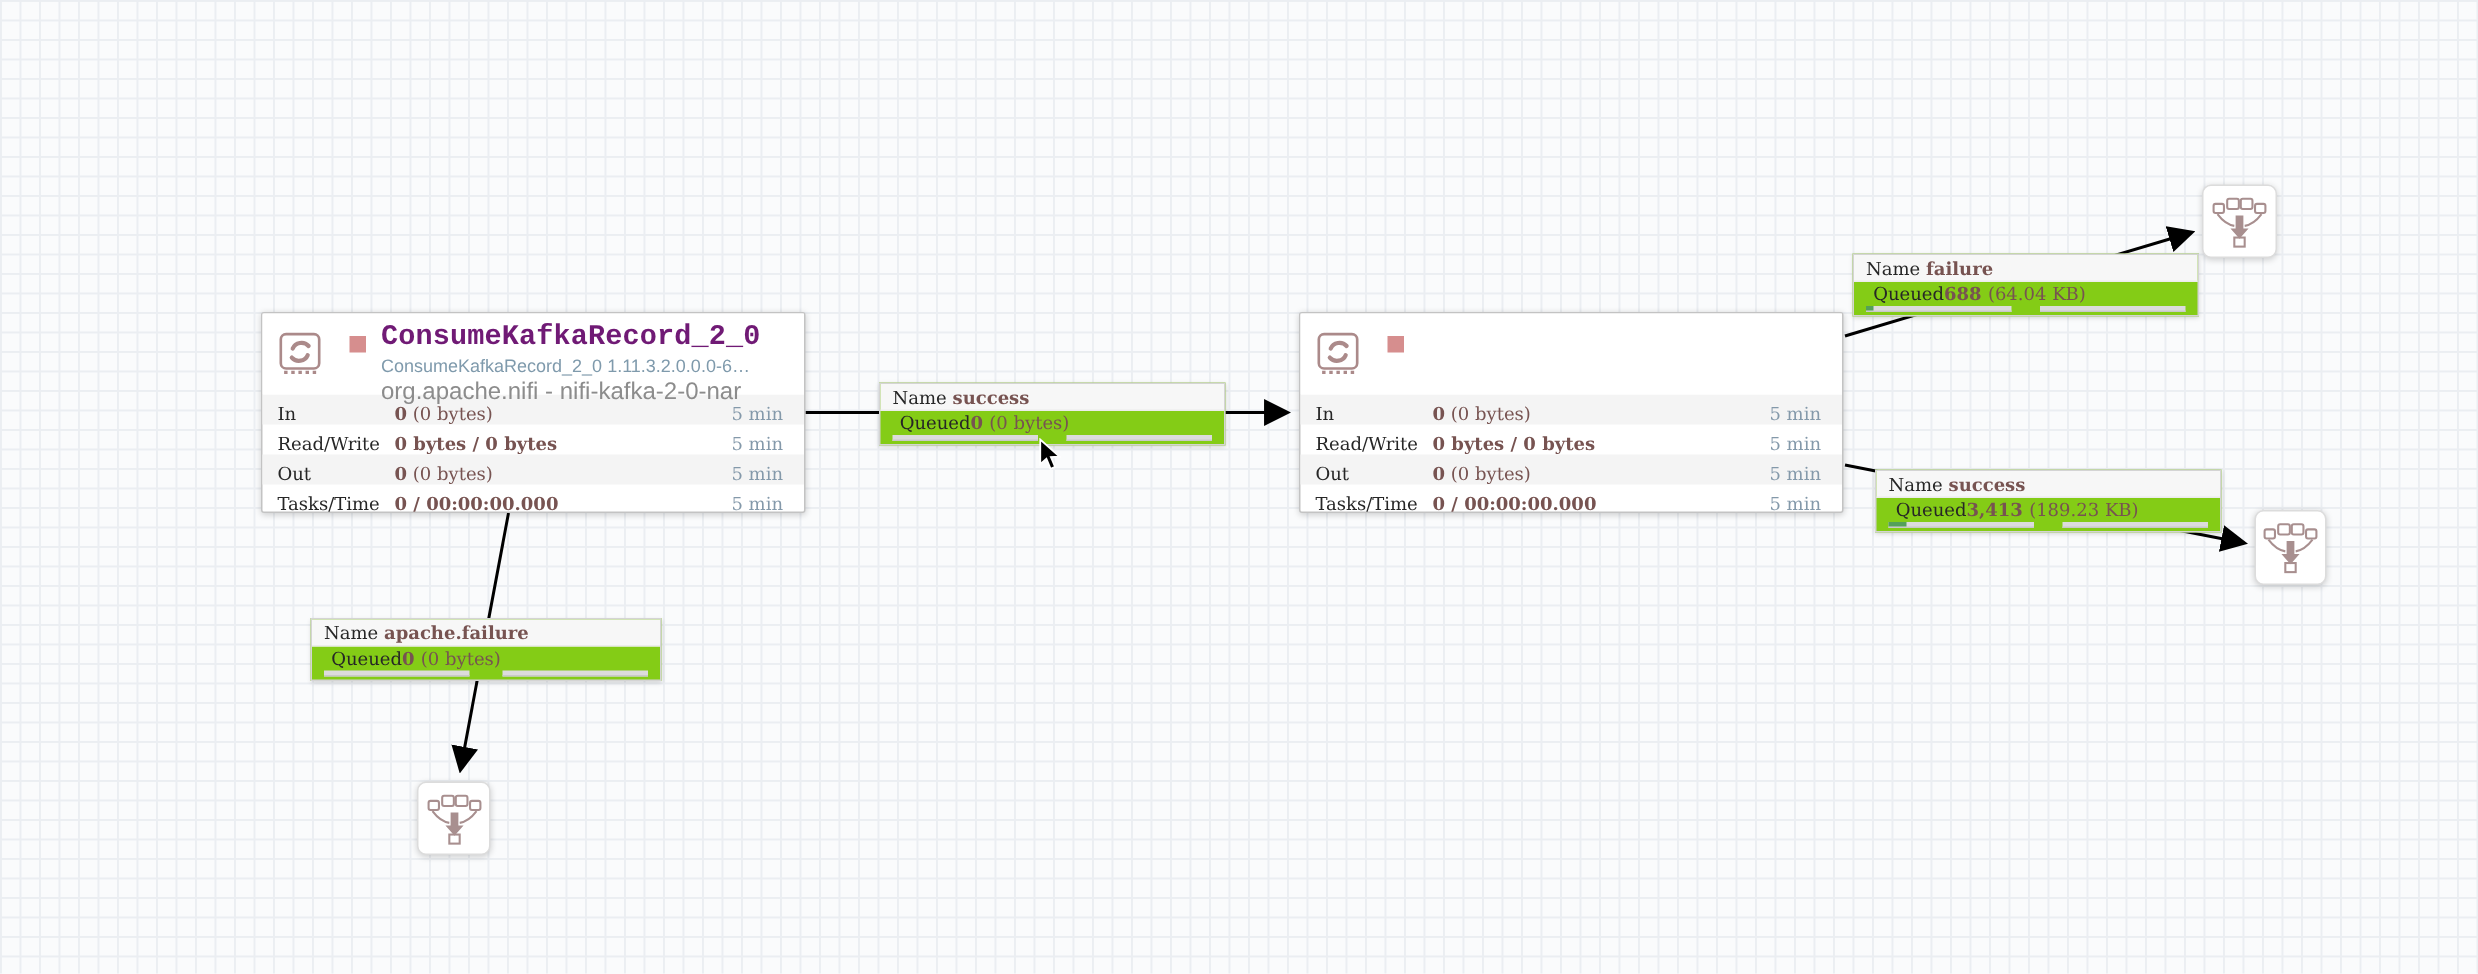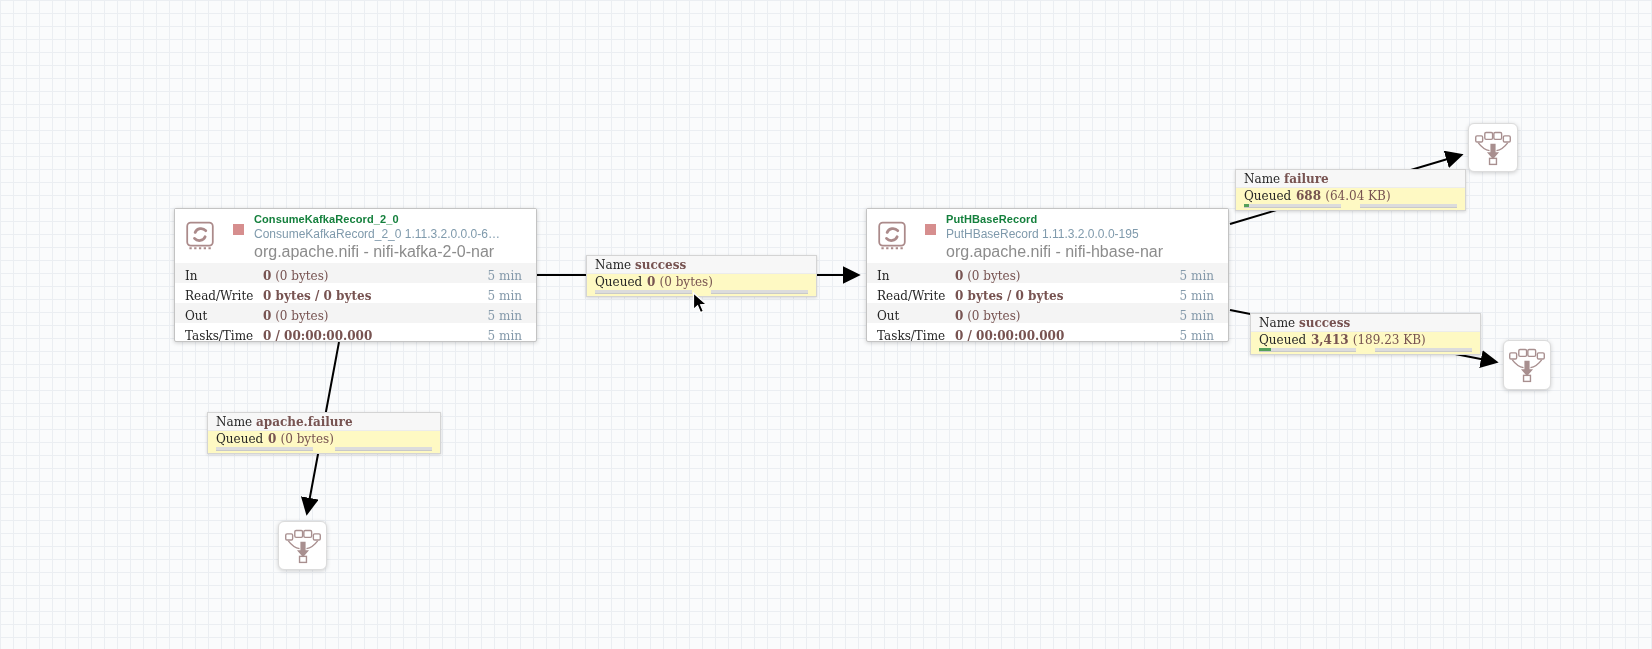--- a/index.html
+++ b/index.html
@@ -18,46 +18,46 @@
   
   .processor{
     position:absolute; z-index:3; width:363px; height:134px;
     background:#fff; border:1px solid #c3c3c3; border-radius:2px;
     box-shadow:0 1px 4px rgba(0,0,0,.18);
   }
   .proc-header{ position:relative; height:54px; background:#fff; }
   .proc-icon{ position:absolute; left:10px; top:11px; width:30px; height:31px; display:block; }
   .run-square{ position:absolute; left:58px; top:15px; width:11px; height:11px; background:#d68e8e; }
   .proc-titles{ position:absolute; left:79px; top:4px; right:6px; }
-  .proc-name{ font-size:11px; font-weight:bold; color:#15803d; letter-spacing:.1px;
-              white-space:nowrap; overflow:hidden; }
+  .proc-name{ font-size:19px; font-weight:bold; color:#701a75; letter-spacing:.1px;
+              white-space:nowrap; overflow:hidden;font-family:Liberation Mono, monospace; }
   .proc-type{ font-size:12px; color:#7f9aac; margin-top:2px; white-space:nowrap; overflow:hidden; }
   .proc-bundle{ font-size:16px; color:#8c8c8c; margin-top:2px; white-space:nowrap; overflow:hidden; }
   .stat-row{
     display:flex; align-items:flex-end; height:20px;
     font-family:"DejaVu Serif", serif; font-size:12px; color:#262626;
     padding:0 14px 0 10px;
   }
   .stat-row.striped{ background:#f4f4f4; }
   .stat-label{ width:78px; flex:none; }
   .stat-value{ flex:1; color:#775351; white-space:nowrap; overflow:hidden; }
   .stat-value b{ font-weight:bold; }
   .stat-window{ flex:none; color:#8499aa; }
   
   .conn-label{
     position:absolute; z-index:2; width:231px; height:42px;
-    background:#fef9c3; border:1px solid #d4d4d4;
+    background:#84cc16; border:1px solid #d4d4d4;
     box-shadow:0 1px 3px rgba(0,0,0,.15);
     font-family:"DejaVu Serif", serif; font-size:12px; color:#262626;
   }
   .conn-row{ display:flex; align-items:center; padding:0 8px; }
   .conn-name-row{ height:18px; background:#f7f7f7; border-bottom:1px solid #ececec; }
   .conn-queued-row{ height:15px; }
   .conn-key{ width:40px; flex:none; }
-  .conn-queued-row .conn-key{ width:52px; }
+  .conn-queued-row .conn-key{ width:52px;text-align:right; }
   .conn-val{ color:#775351; font-weight:bold; white-space:nowrap; }
   .conn-size{ color:#775351; font-weight:normal;margin-top:38px; }
   .conn-bars{ display:flex; justify-content:space-between; padding:1px 8px 0 8px; }
   .bar{ width:97px; height:4px; background:#dcdcdc; border-bottom:1px solid #c9c9c9; }
   .bar-fill{ height:100%; width:0; background:#54a05a; }
   
   .funnel{
     position:absolute; z-index:2; width:50px; height:49px;
     background:#fff; border:1px solid #dcdcdc; border-radius:6px;
     box-shadow:0 1px 4px rgba(0,0,0,.18);
@@ -120,25 +120,20 @@
 
 <div class="processor" style="left:866px; top:208px;">
   <div class="proc-header">
     <svg class="proc-icon" viewBox="0 0 34 34">
       <rect x="2.5" y="2.5" width="29" height="26" rx="4" fill="#fff" stroke="#ab8a8a" stroke-width="2"></rect>
       <path d="M5,31.5 L30,31.5" stroke="#ab8a8a" stroke-width="2.4" stroke-dasharray="2.6 2.8" fill="none"></path>
       <path d="M11.5,13.5 A7,6.5 0 0 1 23.5,11.5" stroke="#ab8a8a" stroke-width="3.2" fill="none" stroke-linecap="round"></path>
       <path d="M22.8,18.5 A7,6.5 0 0 1 10.8,20.3" stroke="#ab8a8a" stroke-width="3.2" fill="none" stroke-linecap="round"></path>
     </svg>
     <span class="run-square"></span>
-    <div class="proc-titles">
-      <div class="proc-name">PutHBaseRecord</div>
-      <div class="proc-type">PutHBaseRecord 1.11.3.2.0.0.0-195</div>
-      <div class="proc-bundle">org.apache.nifi - nifi-hbase-nar</div>
-    </div>
   </div>
   <div class="stat-row striped">
     <span class="stat-label">In</span>
     <span class="stat-value"><b>0</b><span> (0 bytes)</span></span>
     <span class="stat-window">5 min</span>
   </div>
   <div class="stat-row">
     <span class="stat-label">Read/Write</span>
     <span class="stat-value"><b>0 bytes / 0 bytes</b><span></span></span>
     <span class="stat-window">5 min</span>

